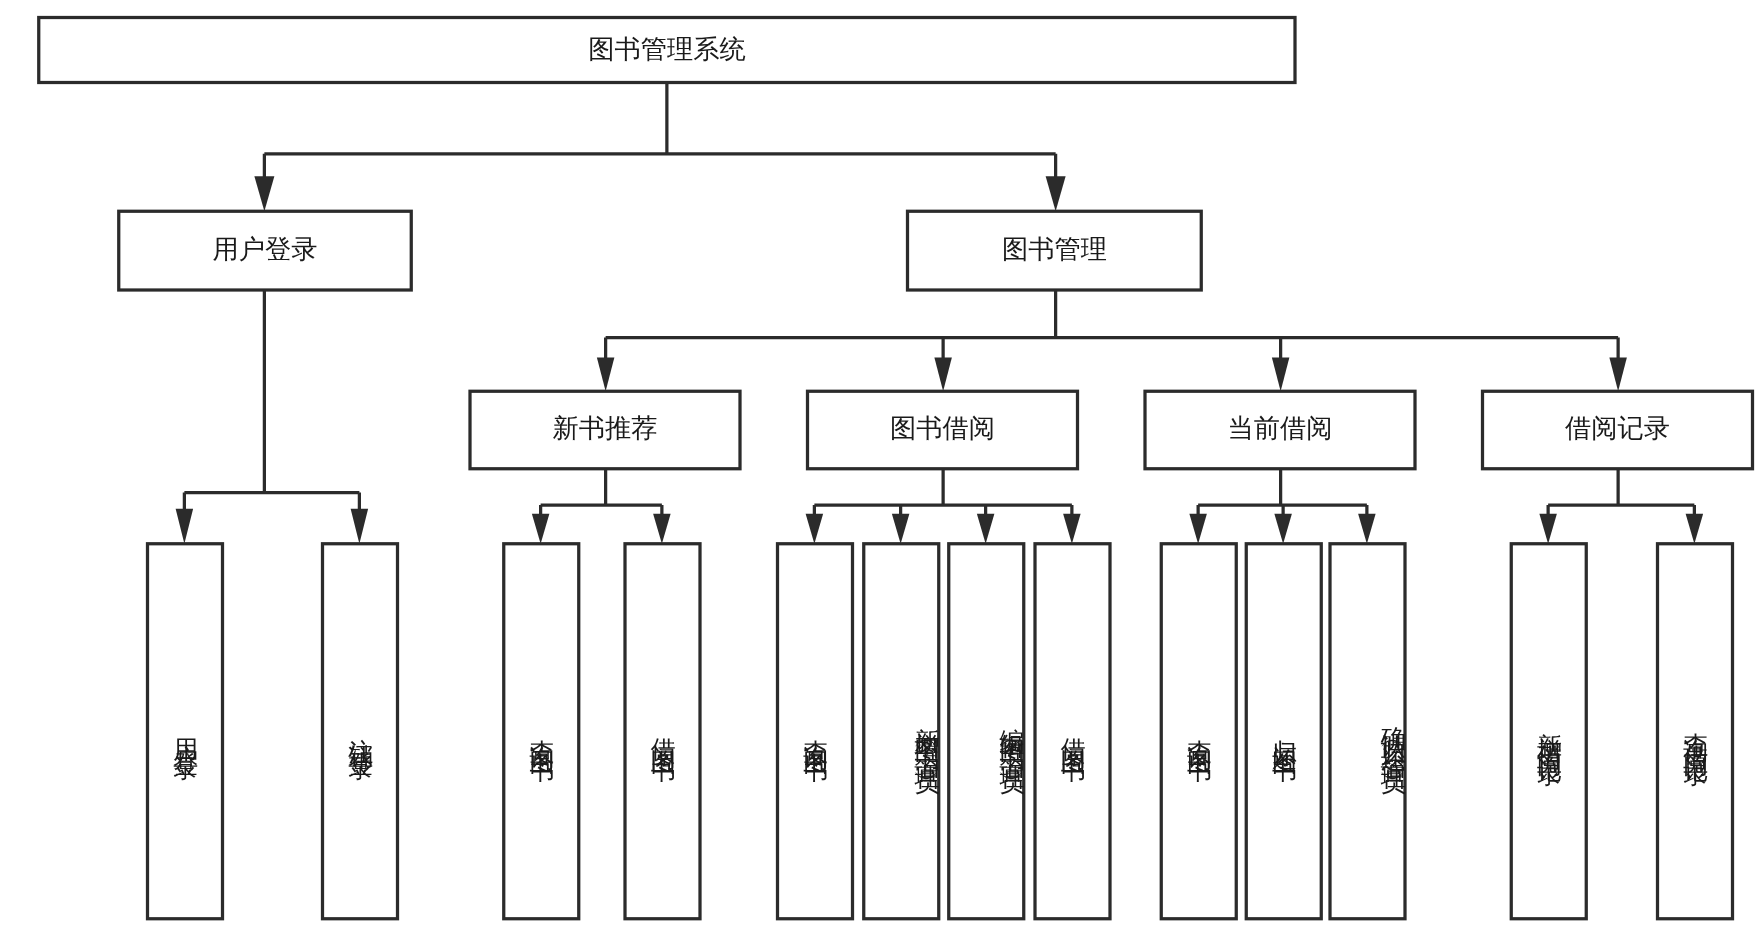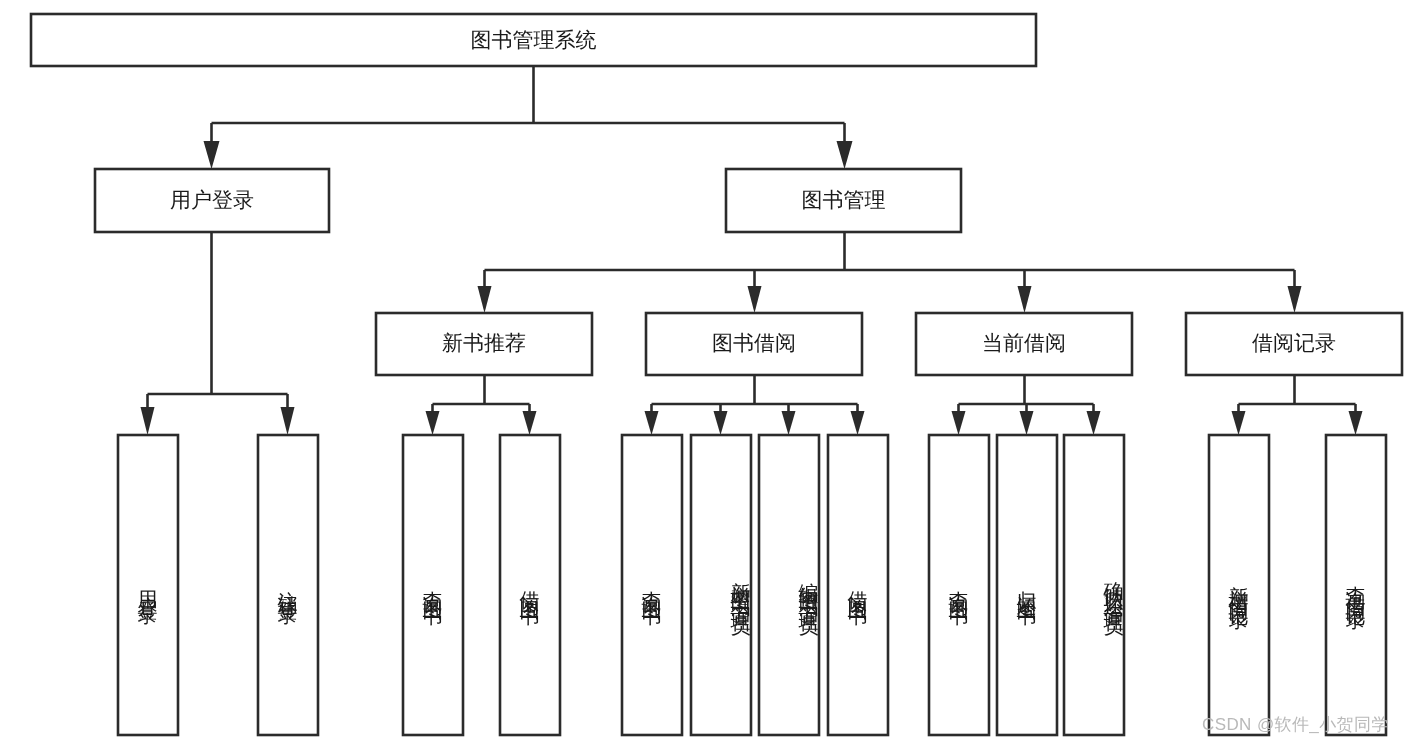--- a/index.html
+++ b/index.html
@@ -237,15 +237,14 @@
   <div class="leaf-label-wrap" style="left:745px; top:435px; width:60px; height:300px; align-items:flex-start; padding-top:6px; box-sizing:border-box;">编辑图书（管理员）</div>
   <div class="leaf-label-wrap" style="left:814px; top:435px; width:60px; height:300px;">借阅图书</div>
 
   <div class="leaf-label-wrap" style="left:915px; top:435px; width:60px; height:300px;">查询图书</div>
   <div class="leaf-label-wrap" style="left:983px; top:435px; width:60px; height:300px;">归还图书</div>
   <div class="leaf-label-wrap" style="left:1050px; top:435px; width:60px; height:300px; align-items:flex-start; padding-top:6px; box-sizing:border-box;">确认归还（管理员）</div>
 
   <div class="leaf-label-wrap" style="left:1195px; top:435px; width:60px; height:300px;">新增借阅记录</div>
   <div class="leaf-label-wrap" style="left:1312px; top:435px; width:60px; height:300px;">查询借阅记录</div>
 
-  <div class="watermark">CSDN @软件_小贺同学</div>
 
 </div>
 
 </body></html>

